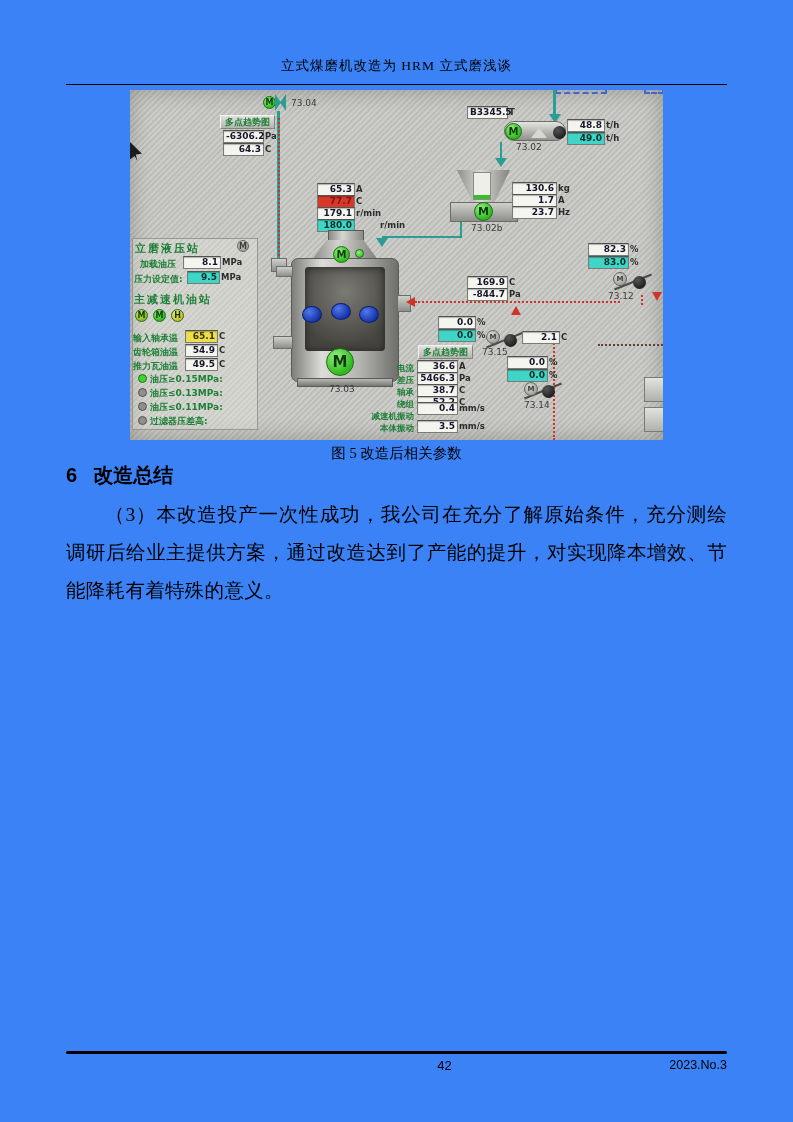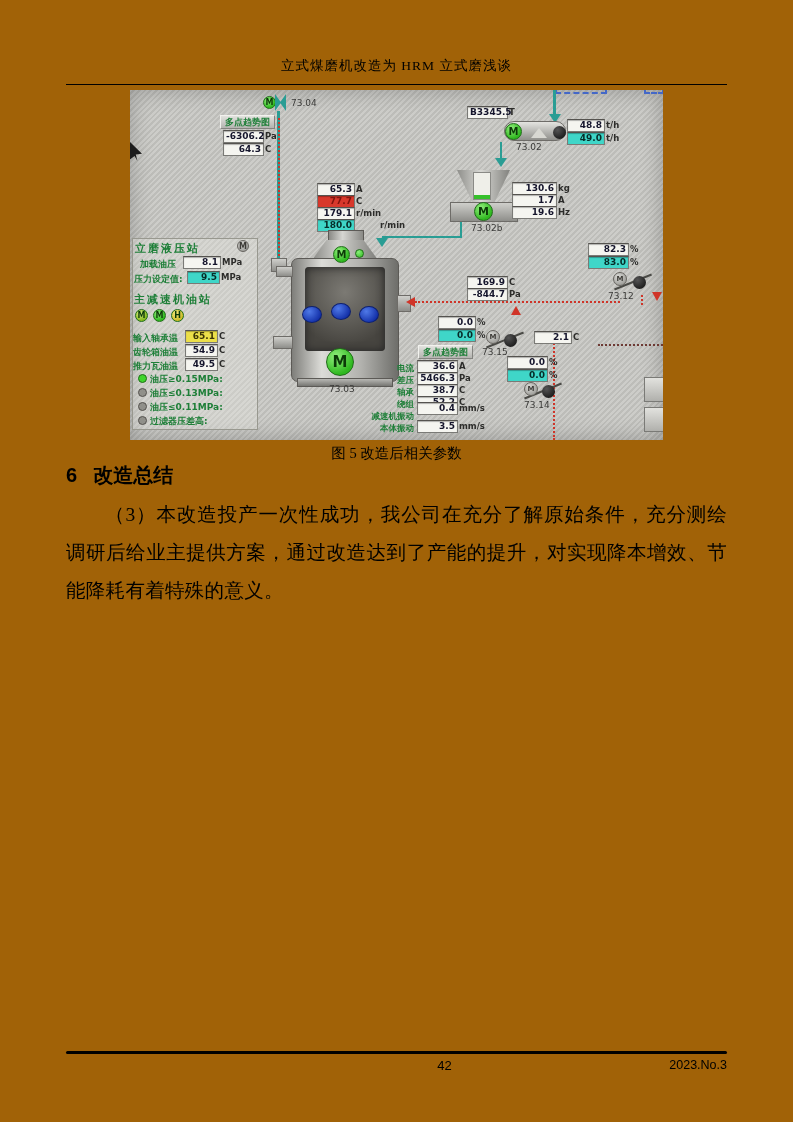--- a/index.html
+++ b/index.html
@@ -1,16 +1,16 @@
 <!DOCTYPE html>
 <html><head>
 <meta charset="utf-8">
 <style>
   html,body{margin:0;padding:0;background:#fff;}
-  .page{position:relative;width:793px;height:1122px;background:#a16207;overflow:hidden;
+  .page{position:relative;width:793px;height:1122px;background:#3b82f6;overflow:hidden;
         font-family:"Liberation Serif","DejaVu Serif",serif;color:#000;}
   
   .hdr-title{position:absolute;left:0;top:57px;width:100%;text-align:center;
              font-size:13.5px;letter-spacing:1px;}
   .hdr-rule{position:absolute;left:66px;top:84px;width:661px;height:1px;background:#000;}
   .fig-caption{position:absolute;left:0;top:444px;width:100%;text-align:center;font-size:14.5px;}
   .sec-head{position:absolute;left:66px;top:462px;font-family:"Liberation Sans","DejaVu Sans",sans-serif;
             font-weight:bold;font-size:20px;}
   .sec-head .num{margin-right:16px;}
   .bodytext{position:absolute;left:66px;top:496px;width:661px;}
@@ -247,21 +247,21 @@
     <div class="tag" style="left:341px;top:133px;">73.02b</div>
     <div class="ro" style="left:382px;top:92px;">
       <span class="v w44">130.6</span>
       <span class="u">kg</span>
     </div>
     <div class="ro" style="left:382px;top:104px;">
       <span class="v w44">1.7</span>
       <span class="u">A</span>
     </div>
     <div class="ro" style="left:382px;top:116px;">
-      <span class="v w44">19.6</span>
+      <span class="v w44">23.7</span>
       <span class="u">Hz</span>
     </div>
     <div class="teal-v" style="left:330px;top:132px;height:16px;width:2px;"></div>
     <div class="teal-h" style="left:252px;top:146px;width:80px;"></div>
     <div class="teal-down" style="left:246px;top:148px;"></div>
 
     <div class="ro" style="left:337px;top:186px;">
       <span class="v w40">169.9</span>
       <span class="u">C</span>
     </div>
@@ -289,21 +289,21 @@
       <span class="u">%</span>
     </div>
     <div class="ro" style="left:308px;top:239px;">
       <span class="v cyan">0.0</span>
       <span class="u">%</span>
     </div>
     <div class="dline" style="left:355px;top:249px;width:40px;"></div>
     <div class="mgray" style="left:356px;top:240px;width:14px;height:14px;font-size:7px;line-height:13px;">M</div>
     <div class="ball" style="left:374px;top:244px;width:13px;height:13px;"></div>
     <div class="tag" style="left:352px;top:257px;">73.15</div>
-    <div class="ro" style="left:404px;top:241px;">
+    <div class="ro" style="left:392px;top:241px;">
       <span class="v">2.1</span>
       <span class="u">C</span>
     </div>
     <div class="trendbtn" style="left:288px;top:255px;">多点趋势图</div>
 
     <div class="glabel r" style="left:232px;top:273px;">电流</div>
     <div class="ro" style="left:287px;top:270px;">
       <span class="v w40">36.6</span>
       <span class="u">A</span>
     </div>

